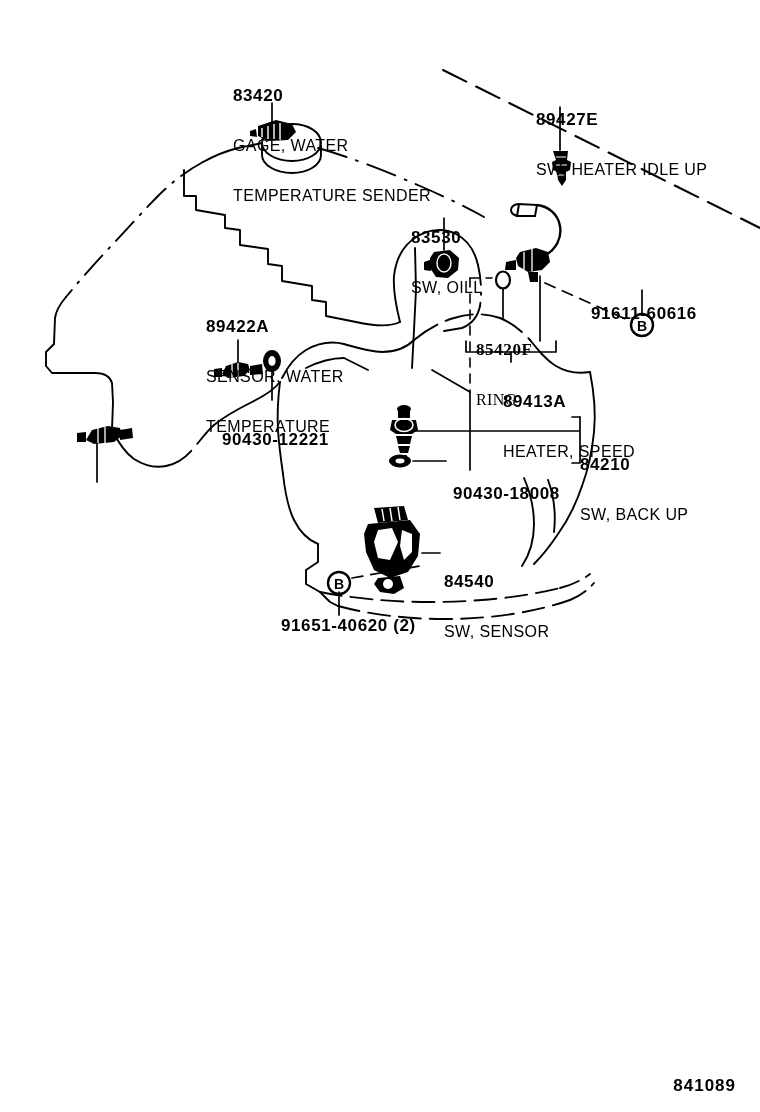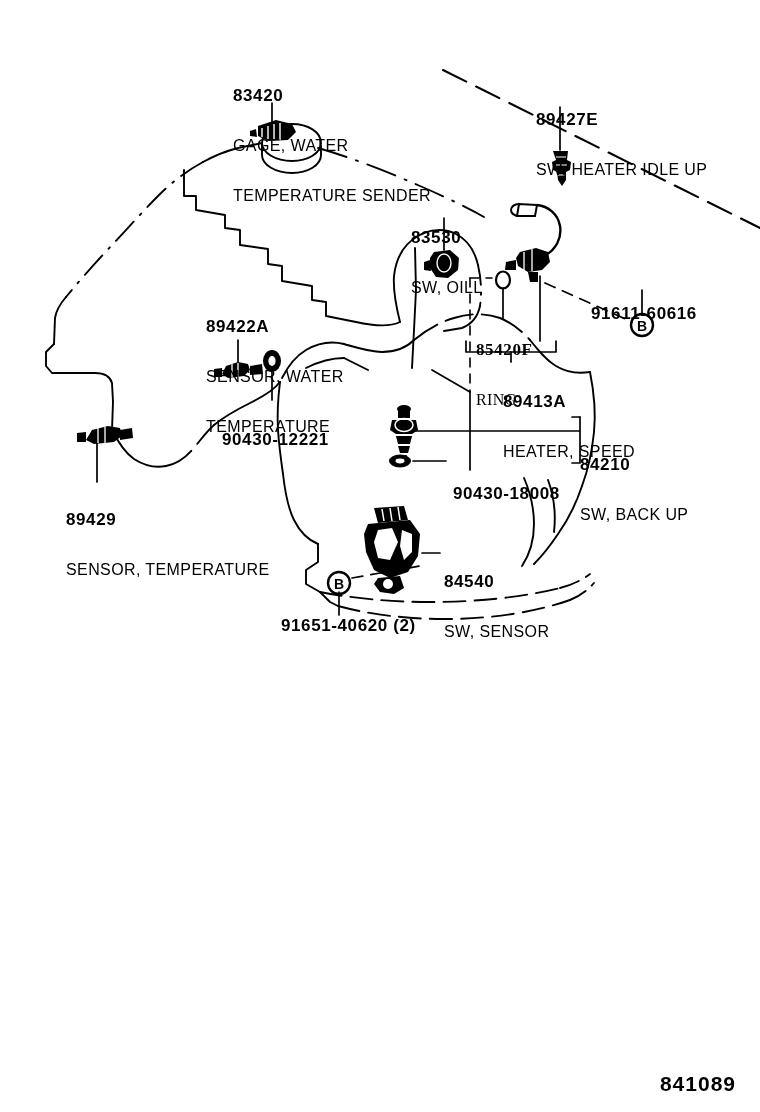--- a/index.html
+++ b/index.html
@@ -52,21 +52,21 @@
     font-weight: bold;
     font-size: 17px;
     letter-spacing: 0.6px;
     display: block;
   }
   #page-code {
     position: absolute;
     right: 24px;
     bottom: 16px;
     font-weight: bold;
-    font-size: 21px;
+    font-size: 17px;
     letter-spacing: 1px;
   }
 </style>
 </head>
 <body>
 
 <div id="diagram-root">
 
   <svg id="parts-svg" viewBox="0 0 760 1112">
 
@@ -286,24 +286,20 @@
 
   <div class="callout-label" style="left:564px; top:423px;margin-left:16px;">
     <span class="pn">84210</span>
     <span class="dsc">SW, BACK UP</span>
   </div>
 
   <div class="callout-label" style="left:453px; top:452px;">
     <span class="pn-only">90430-18008</span>
   </div>
 
-  <div class="callout-label" style="left:66px; top:478px;">
-    <span class="pn">89429</span>
-    <span class="dsc">SENSOR, TEMPERATURE</span>
-  </div>
 
   <div class="callout-label" style="left:444px; top:540px;">
     <span class="pn">84540</span>
     <span class="dsc">SW, SENSOR</span>
   </div>
 
   <div class="callout-label" style="left:281px; top:584px;">
     <span class="pn-only">91651-40620 (2)</span>
   </div>
 

